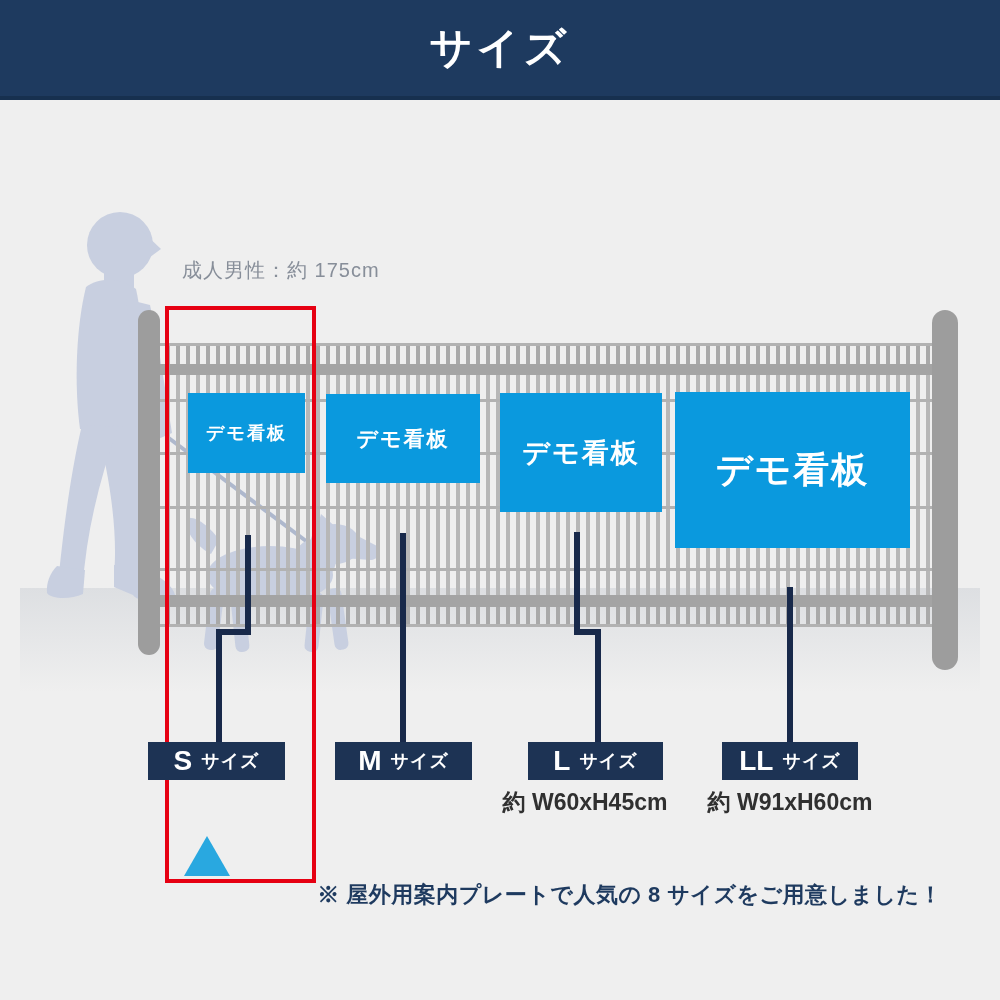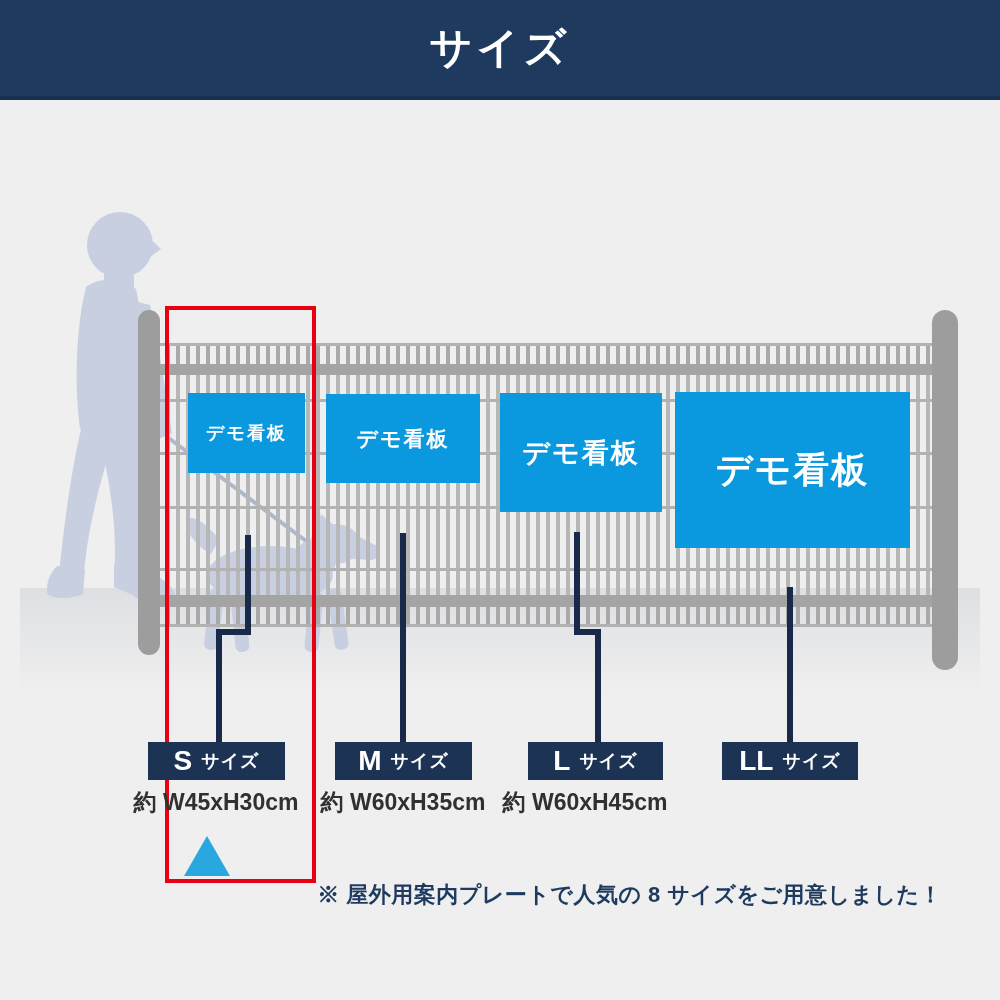--- a/index.html
+++ b/index.html
@@ -129,20 +129,21 @@
       <ellipse cx="160" cy="32" rx="25" ry="20"></ellipse>
       <path d="M175,20 L204,35 C207,41 203,47 196,48 L168,46 Z"></path>
       <path d="M146,2 L163,17 L140,23 Z"></path>
       <rect x="32" y="76" width="14" height="62" rx="6" transform="rotate(7 39 107)"></rect>
       <rect x="58" y="82" width="14" height="58" rx="6" transform="rotate(-6 65 111)"></rect>
       <rect x="132" y="80" width="14" height="60" rx="6" transform="rotate(6 139 110)"></rect>
       <rect x="156" y="76" width="14" height="62" rx="6" transform="rotate(-8 163 107)"></rect>
     </g>
   </svg>
 
+  <div class="ref-text">成人男性：約 175cm</div>
 
   <div class="fence rail-thin rt1" style="position:absolute"></div>
   <div class="fence ticks ticks-top" style="position:absolute"></div>
   <div class="fence rail-thick rk1" style="position:absolute"></div>
   <div class="fence bars" style="position:absolute"></div>
   <div class="fence wire w1" style="position:absolute"></div>
   <div class="fence wire w2" style="position:absolute"></div>
   <div class="fence wire w3" style="position:absolute"></div>
   <div class="fence wire w4" style="position:absolute"></div>
   <div class="fence rail-thick rk2" style="position:absolute"></div>
@@ -185,21 +186,20 @@
   </div>
   <div class="size-label lb-l">
     <span class="code">L</span>
     <span class="unit">サイズ</span>
   </div>
   <div class="size-label lb-ll">
     <span class="code">LL</span>
     <span class="unit">サイズ</span>
   </div>
 
-  <div class="dims dm-s">約 W45xH30cm</div>
-  <div class="dims dm-m">約 W60xH35cm</div>
   <div class="dims dm-l">約 W60xH45cm</div>
+  <div class="dims dm-ll">約 W91xH60cm</div>
 
   <div class="triangle"></div>
 
   <div class="footnote">※ 屋外用案内プレートで人気の 8 サイズをご用意しました！</div>
 
 </div>
 
 </body></html>

